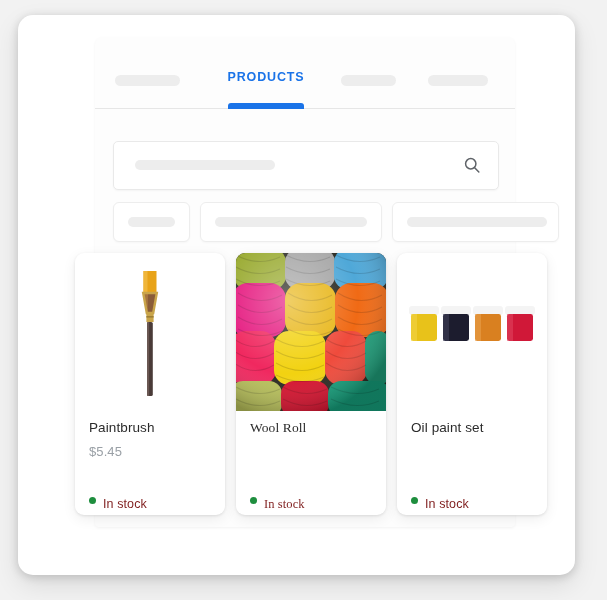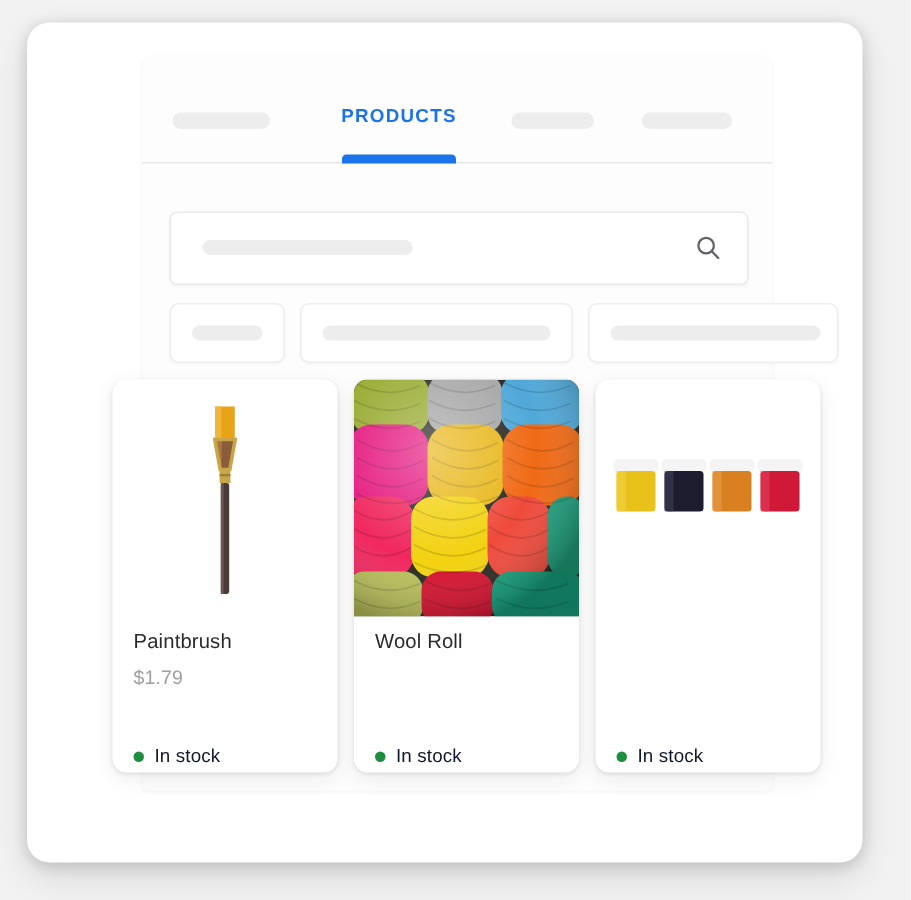--- a/index.html
+++ b/index.html
@@ -82,39 +82,39 @@
   .cards{
     position:absolute;left:57px;top:238px;width:472px;height:262px;
   }
   .pcard{
     position:absolute;top:0;width:150px;height:262px;
     background:#ffffff;border-radius:9px;
     box-shadow:0 1px 3px rgba(0,0,0,.10), 0 4px 14px rgba(0,0,0,.07);
     overflow:hidden;
   }
   .pcard.p1{left:0;}
-  .pcard.p2{left:161px;}
+  .pcard.p2{left:161px;font-family:Liberation Serif, serif;}
   .pcard.p3{left:322px;}
 
   .media{position:absolute;left:0;top:0;width:150px;height:158px;overflow:hidden;}
   .media.full{background:#ddd;}
 
   .pinfo{position:absolute;left:0;top:158px;width:150px;}
   .ptitle{
     margin:0;padding:9px 14px 0 14px;
     font-size:13.5px;color:#2b2b2b;letter-spacing:.1px;
   }
   .pprice{
     margin:0;padding:9px 14px 0 14px;
     font-size:13px;color:#9aa0a6;letter-spacing:.1px;
   }
   .pstock{
     position:absolute;left:14px;top:86px;
-    font-size:12.5px;color:#0f172a;letter-spacing:.1px;
-    display:flex;align-items:center;gap:7px;
+    font-size:12.5px;color:#7f1d1d;letter-spacing:.1px;
+    display:flex;align-items:flex-start;gap:7px;
   }
   .dot{width:7px;height:7px;border-radius:50%;background:#1e8e3e;display:inline-block;}
 
   
   .brush{position:absolute;left:50%;top:16px;transform:translateX(-50%);}
 
   
   .yarn{position:absolute;left:0;top:0;}
 
   
@@ -169,21 +169,21 @@
             <path d="M13.5 24 L18 24 L17.6 46 L17 46 Z" fill="#a8763f"></path>
             <path d="M13.2 24 L26.8 24 L23.2 44 L16.8 44 Z" fill="none" stroke="#c9a54a" stroke-width="2.4"></path>
             <rect x="16.4" y="44" width="7.2" height="9" fill="#c9a54a"></rect>
             <rect x="16.4" y="47" width="7.2" height="1.6" fill="#9d7f35"></rect>
             <rect x="17.2" y="53" width="5.6" height="74" rx="1.6" fill="#4a3b38"></rect>
             <rect x="17.2" y="53" width="1.9" height="74" fill="#6a5652"></rect>
           </svg>
         </div>
         <div class="pinfo">
           <p class="ptitle">Paintbrush</p>
-          <p class="pprice">$1.79</p>
+          <p class="pprice">$5.45</p>
           <div class="pstock">
             <span class="dot"></span>
             <span>In stock</span>
           </div>
         </div>
       </div>
 
       <div class="pcard p2">
         <div class="media full">
           <svg class="yarn" width="150" height="158" viewBox="0 0 150 158">
@@ -266,20 +266,21 @@
               <rect x="67" y="9" width="6" height="27" fill="#eaa350" opacity=".55"></rect>
             </g>
             <g>
               <rect x="97" y="1" width="30" height="9" rx="3.2" fill="#f4f4f4"></rect>
               <rect x="99" y="9" width="26" height="27" rx="2.4" fill="#d01838"></rect>
               <rect x="99" y="9" width="6" height="27" fill="#e24a64" opacity=".5"></rect>
             </g>
           </svg>
         </div>
         <div class="pinfo">
+          <p class="ptitle">Oil paint set</p>
           <div class="pstock">
             <span class="dot"></span>
             <span>In stock</span>
           </div>
         </div>
       </div>
 
     </div>
 
   </div>

